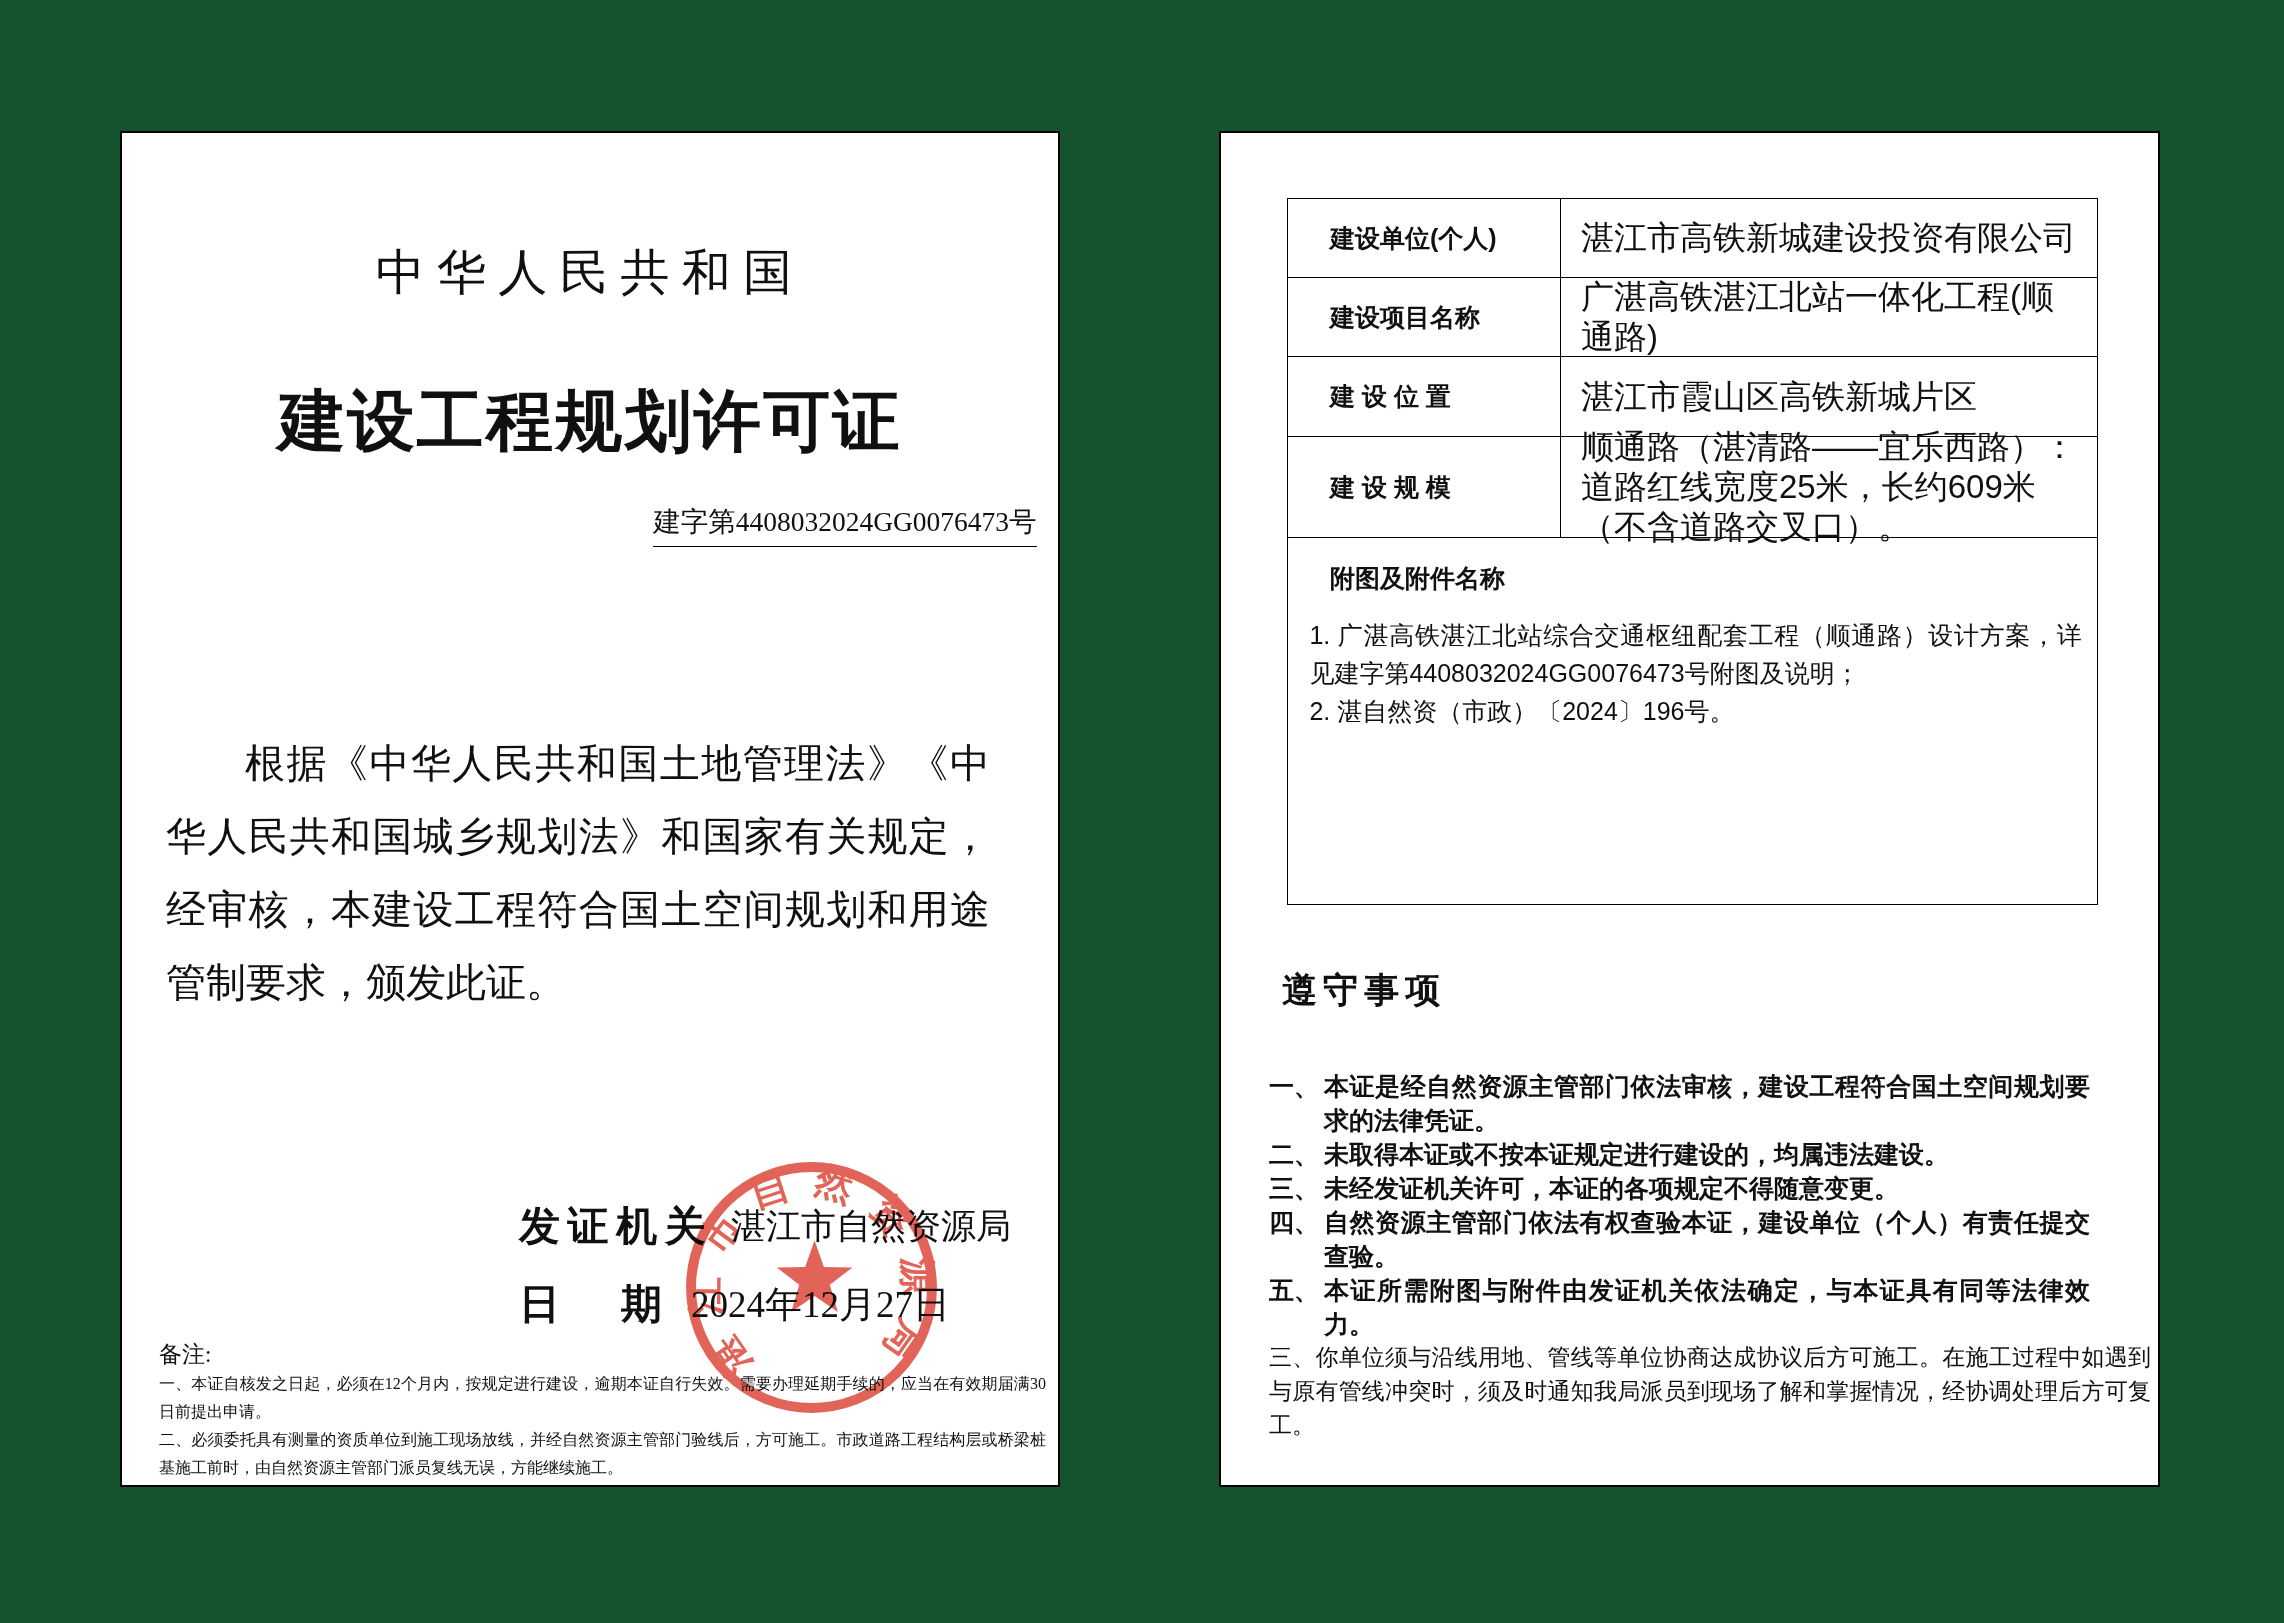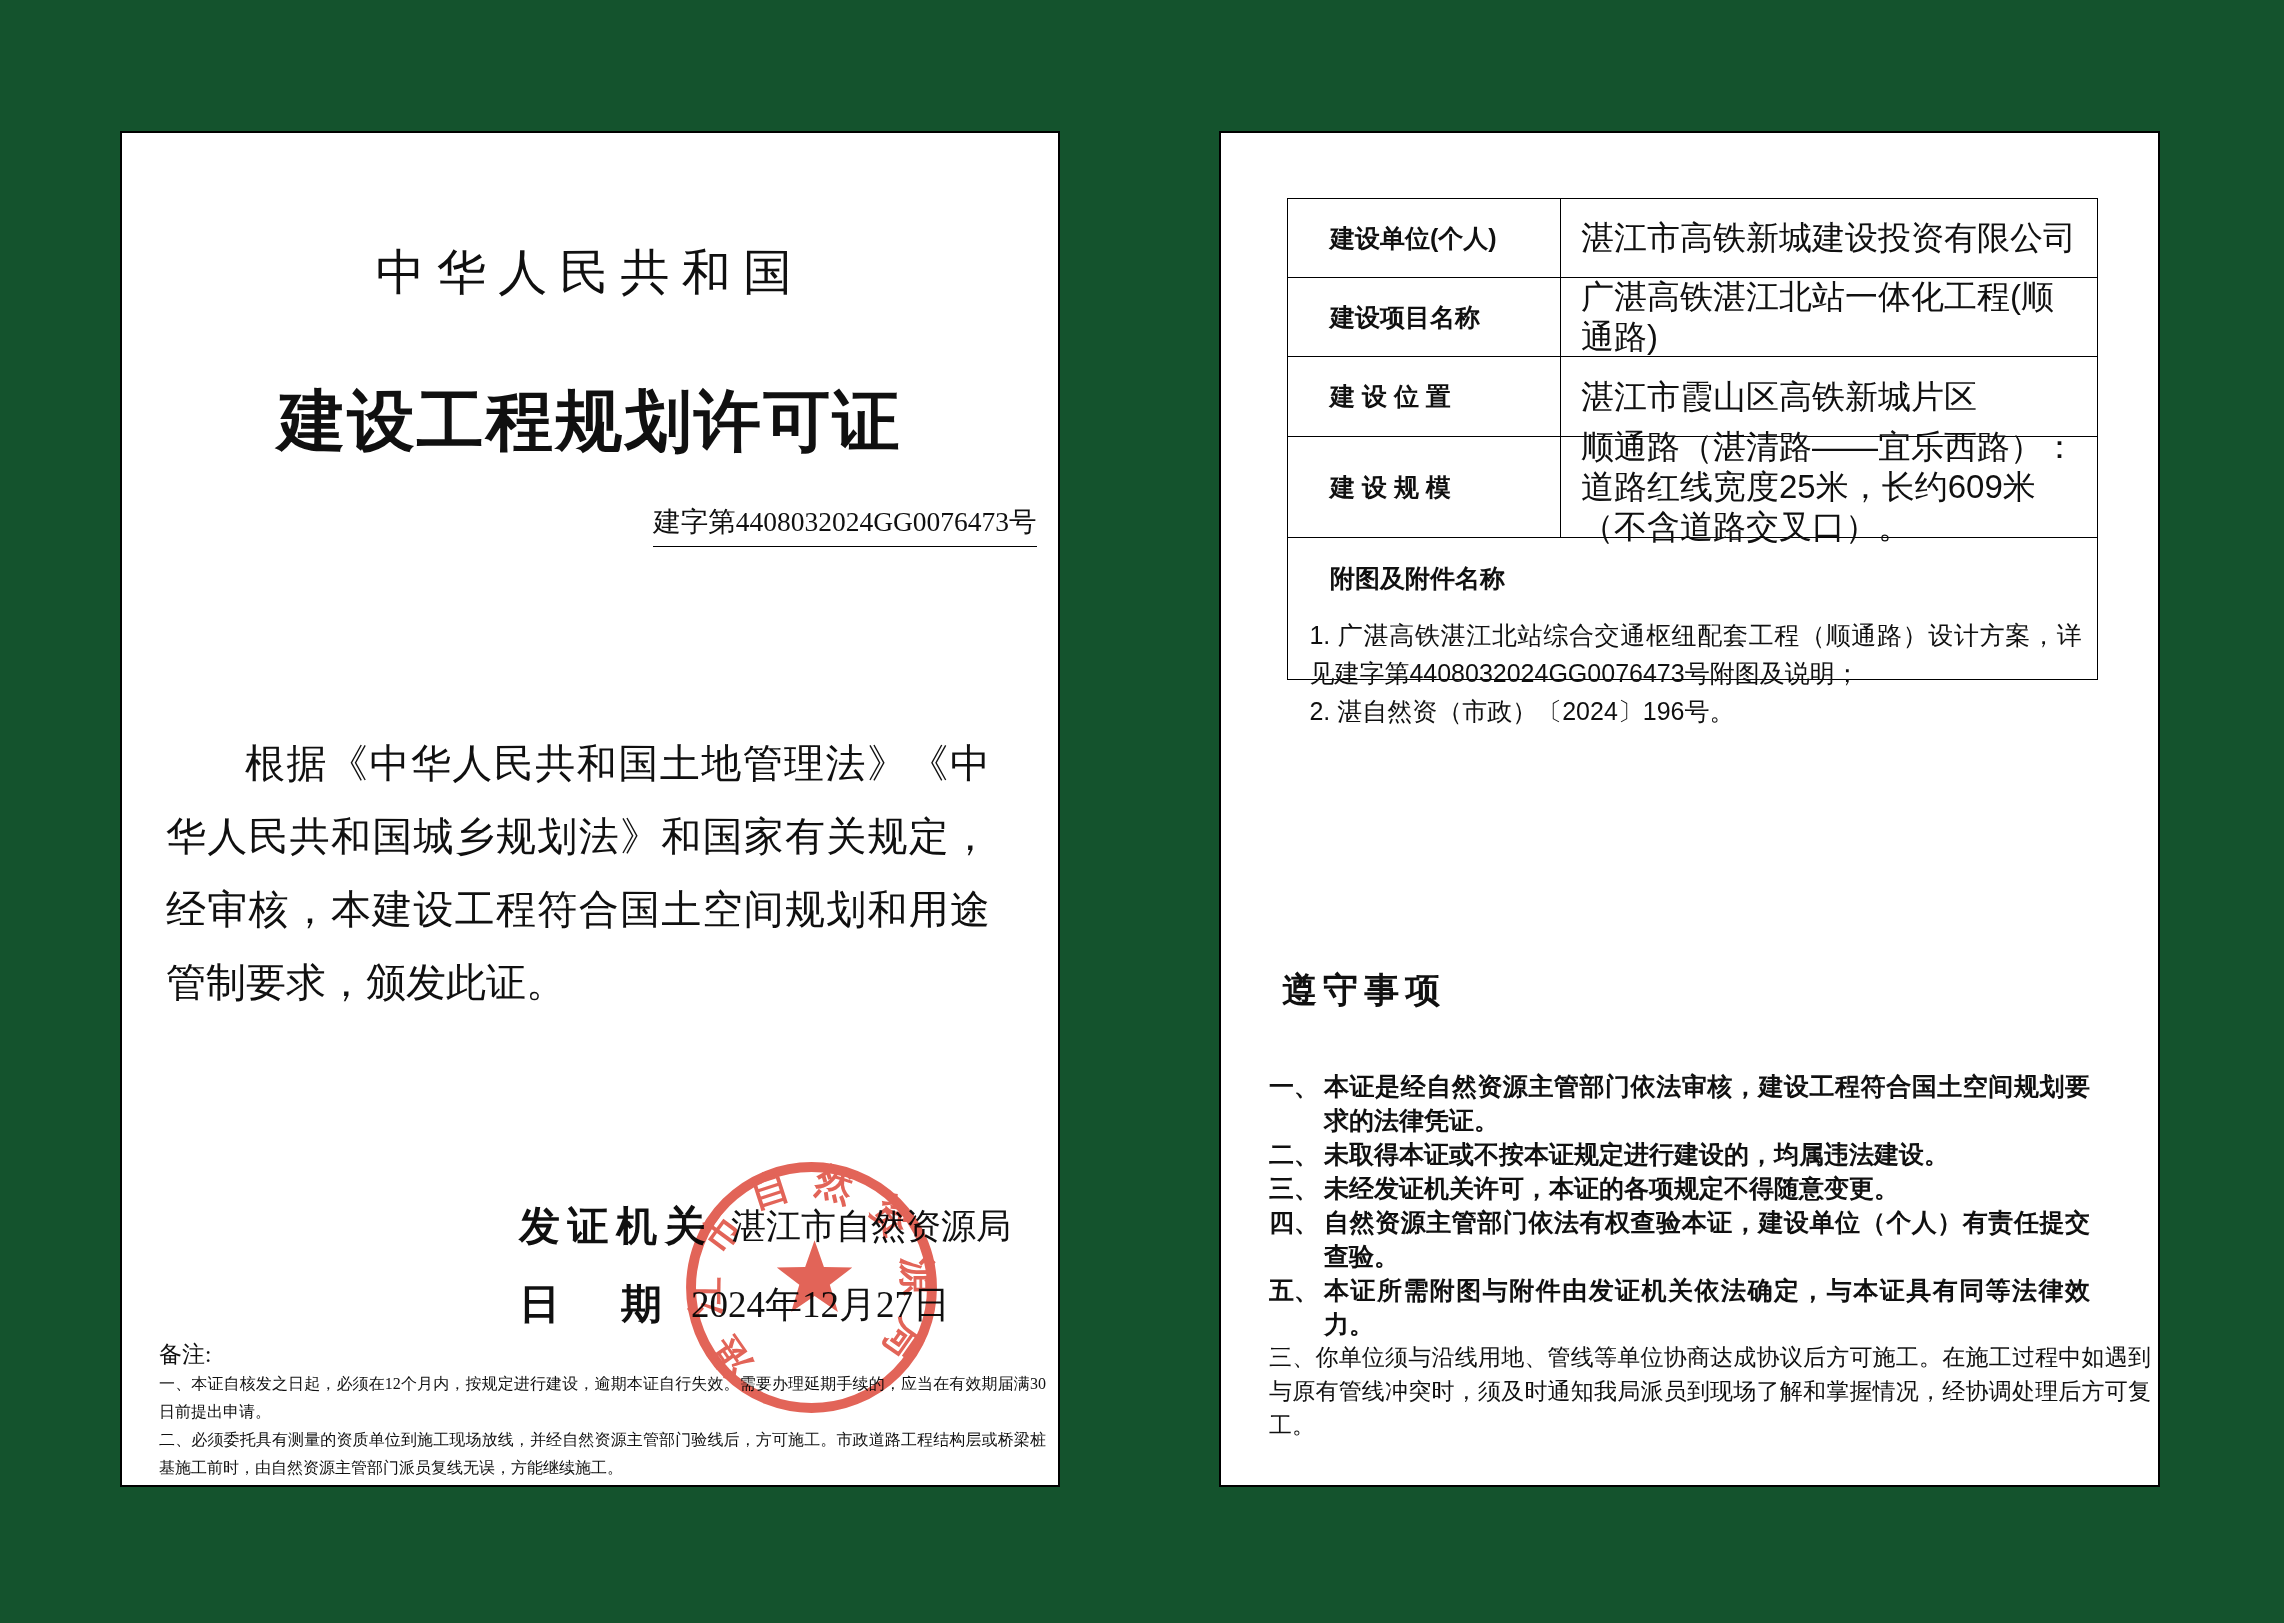--- a/index.html
+++ b/index.html
@@ -22,21 +22,21 @@
   .issuer-label{top:1066px;}
   .date-label{top:1144px;letter-spacing:61px;}
   .issuer-value{left:609px;top:1070px;font-family:"Liberation Serif","DejaVu Serif",serif;font-size:35px;}
   .date-value{left:569px;top:1147px;font-family:"Liberation Serif","DejaVu Serif",serif;font-size:37px;}
   .notes-title{left:37px;top:1206px;font-family:"Liberation Serif","DejaVu Serif",serif;font-size:23px;}
   .notes{left:37px;top:1237px;width:887px;font-family:"Liberation Serif","DejaVu Serif",serif;
          font-size:16px;line-height:28px;text-align:justify;}
   .stamp{left:537px;top:1002px;opacity:.86;mix-blend-mode:multiply;}
 
   
-  .info-table{left:66px;top:65px;width:811px;height:482px;border:1.5px solid #000;box-sizing:border-box;
+  .info-table{left:66px;top:65px;width:811px;height:707px;border:1.5px solid #000;box-sizing:border-box;
               display:flex;flex-direction:column;}
   .trow{display:flex;border-bottom:1.5px solid #000;box-sizing:border-box;flex:0 0 auto;}
   .tlabel{width:273px;flex:0 0 273px;border-right:1.5px solid #000;box-sizing:border-box;
           display:flex;align-items:center;padding-left:42px;font-size:25px;font-weight:700;}
   .tvalue{flex:1;display:flex;align-items:center;padding:6.1px 18.3px 6.1px 20px;font-size:33px;font-weight:500;line-height:40px;}
   .tattach{flex:1 1 auto;position:relative;}
   .attach-title{left:42px;top:24.4px;font-size:25px;font-weight:700;}
   .attach-list{left:21.4px;top:78px;right:15.3px;font-size:25px;font-weight:500;line-height:38px;text-align:justify;}
   .obs-title{left:61px;top:834px;font-size:35px;font-weight:700;letter-spacing:6.1px;}
   .obs-list{left:48px;top:936px;width:884px;}

